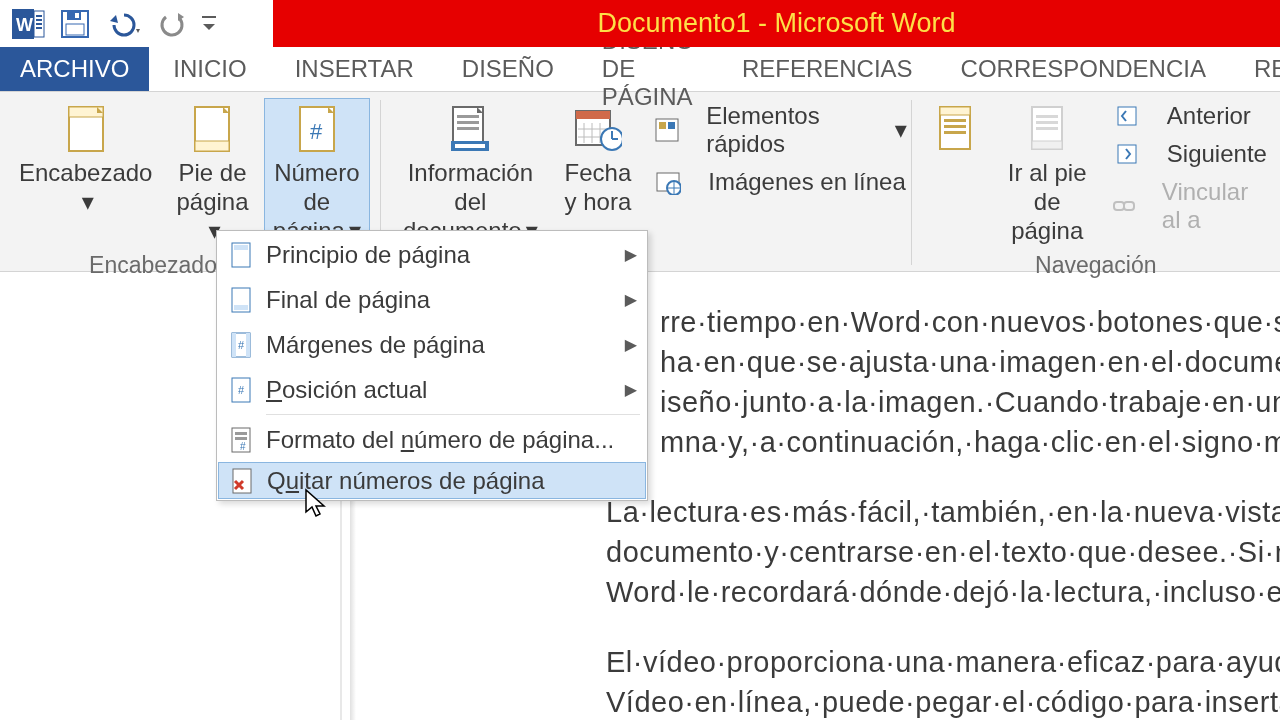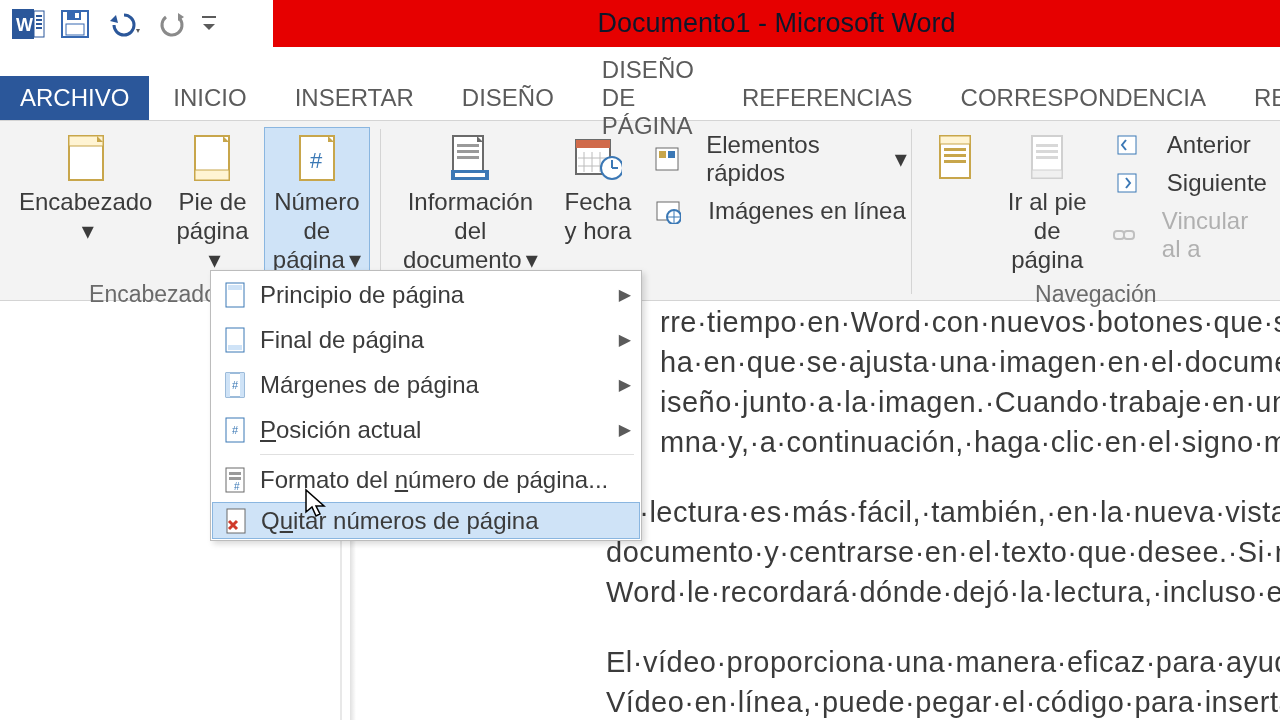--- a/index.html
+++ b/index.html
@@ -2,24 +2,24 @@
 <html><head>
 <meta charset="utf-8">
 <style>
   * { margin: 0; padding: 0; box-sizing: border-box; font-family: "Segoe UI", Arial, sans-serif; }
   body { width: 1280px; height: 720px; overflow: hidden; background: #fff; position: relative; }
 
   
   .titlebar { height: 47px; background: #e60000; display: flex; align-items: stretch; position: relative; }
   .titlebar-qat { background: #fff; width: 273px; display: flex; align-items: center; gap: 14px; padding-left: 12px; }
   .qat-icon { display: flex; align-items: center; justify-content: center; }
-  .titlebar-title { flex: 1; display: flex; align-items: center; justify-content: center; color: #0f172a; font-size: 27px; font-weight: 400; }
-
-  
-  .tabs { height: 45px; display: flex; align-items: stretch; border-bottom: 1px solid #d4d4d4; background:#fff;margin-top:29px; }
+  .titlebar-title { flex: 1; display: flex; align-items: center; justify-content: center; color: #fde047; font-size: 27px; font-weight: 400; }
+
+  
+  .tabs { height: 45px; display: flex; align-items: stretch; border-bottom: 1px solid #d4d4d4; background:#fff; }
   .tab { padding: 0 24px; display: flex; align-items: center; font-size: 24px; color: #5b5b5b; cursor: default; }
   .tab.file { background: #2b579a; color: #fff; font-size: 24px; padding: 0 20px; }
 
   
   .ribbon { height: 180px; background: #f3f3f3; border-bottom: 1px solid #d4d4d4; display: flex; align-items: stretch; }
   .group { display: flex; flex-direction: column; padding: 6px 10px 0 10px; position: relative; }
   .group-content { display: flex; align-items: flex-start; flex: 1; gap: 6px; }
   .group-sep { width: 1px; background: #d4d4d4; margin: 8px 0 6px 0; }
   .group-label { text-align: center; font-size: 23px; color: #6a6a6a; padding: 4px 0 6px 0; }
 
@@ -30,29 +30,28 @@
   .caret { display:inline-block; margin-left:4px; }
 
   .stack { display:flex; flex-direction:column; gap:6px; padding-top:2px; }
   .row-item { display:flex; align-items:center; gap:26px; font-size:24px; color:#3b3b3b; padding:2px 0; }
   .row-item .mini-icon { width:28px; height:28px; display:flex; align-items:center; justify-content:center; }
   .disabled { color:#b0b0b0; }
 
   
   .dropdown {
     position: absolute;
-    left: 210px;
+    left: 216px;
     top: 230px;
     width: 432px;
     background: #fff;
     border: 1px solid #bcbcbc;
     box-shadow: 3px 3px 6px rgba(0,0,0,0.15);
     z-index: 100;
     padding: 1px;
-    margin-top: 40px;
   }
   .dd-item { display:flex; align-items:center; height:45px; position:relative; }
   .dd-item .dd-icon { width:48px; display:flex; align-items:center; justify-content:center; }
   .dd-item .dd-text { flex:1; font-size:24px; color:#3b3b3b; }
   .dd-item .dd-arrow { width:30px; text-align:center; color:#5b5b5b; font-size:16px; }
   .dd-item.hover { background:#cfe3f7; border:1px solid #8ab6e0; height:37px; }
   .dd-sep { height:1px; background:#e0e0e0; margin:2px 6px 2px 48px; }
   .dd-text .ul { text-decoration: underline; text-decoration-color:#3b3b3b; }
 
   

